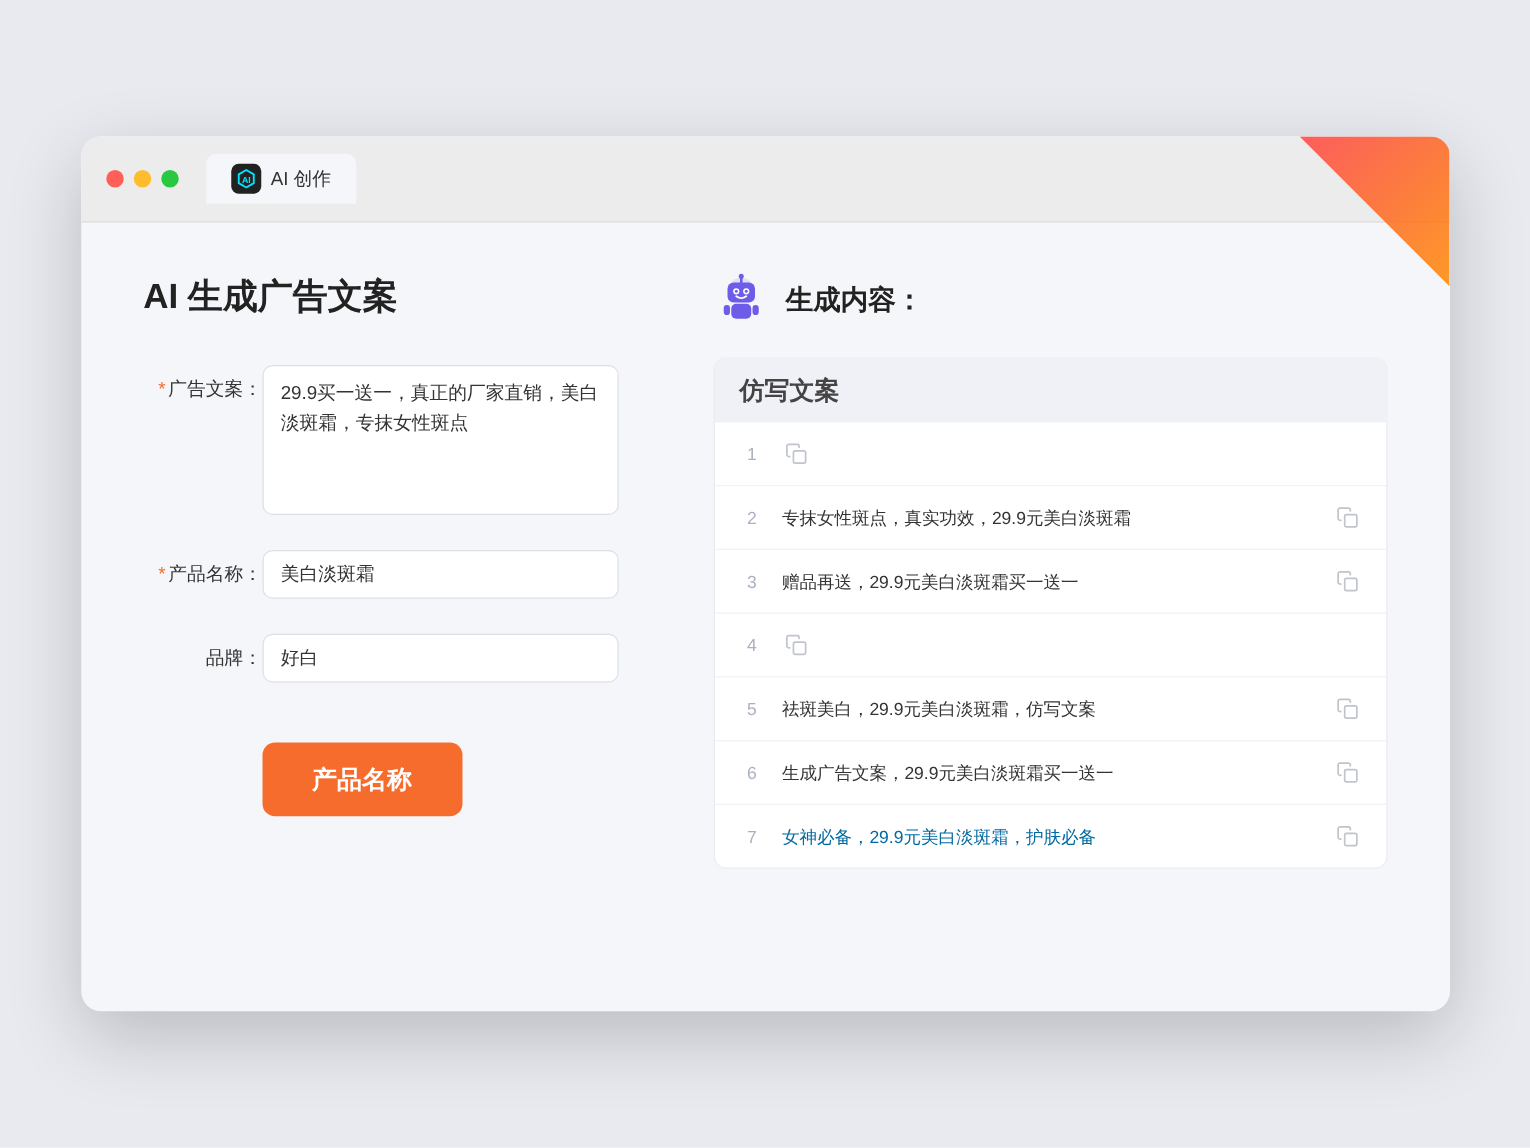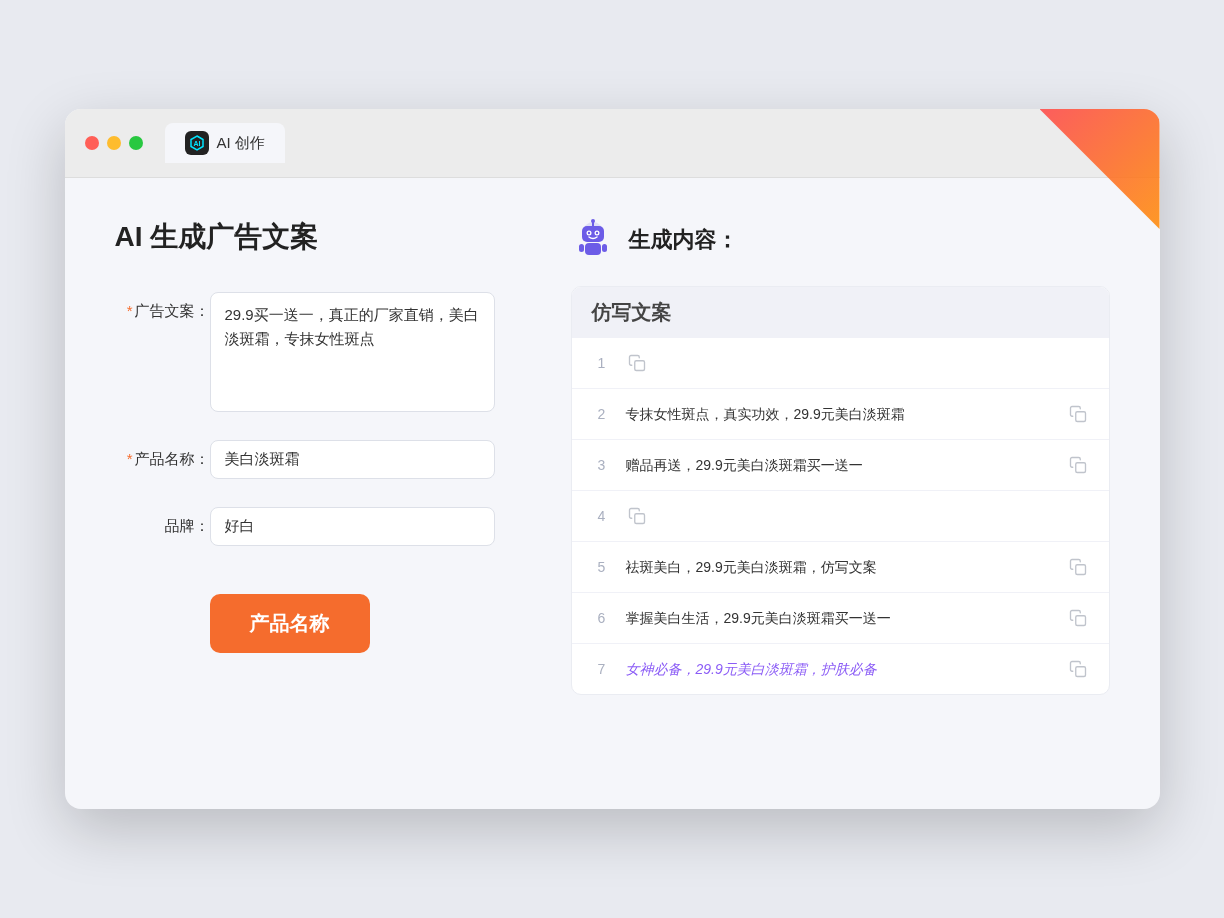--- a/index.html
+++ b/index.html
@@ -206,22 +206,21 @@
     }
 
     .row-text {
       flex: 1;
       font-size: 14px;
       color: #333;
       line-height: 1.5;
     }
 
     .row-text.faded {
-      color: #8b5cf6;
-      font-style: italic;
+      color: #0369a1;
     }
 
     .copy-icon {
       width: 22px;
       height: 22px;
       flex-shrink: 0;
       cursor: pointer;
       color: #c0c4cc;
       display: flex;
       align-items: center;
@@ -371,21 +370,21 @@
               <span class="row-text">祛斑美白，29.9元美白淡斑霜，仿写文案</span>
               <span class="copy-icon">
                 <svg viewBox="0 0 24 24" fill="none" stroke="currentColor" stroke-width="1.8" stroke-linecap="round" stroke-linejoin="round">
     <rect x="9" y="9" width="13" height="13" rx="2"></rect>
     <path d="M5 15H4a2 2 0 01-2-2V4a2 2 0 012-2h9a2 2 0 012 2v1"></path>
   </svg>
               </span>
             </div>
             <div class="table-row">
               <span class="row-num">6</span>
-              <span class="row-text">掌握美白生活，29.9元美白淡斑霜买一送一</span>
+              <span class="row-text">生成广告文案，29.9元美白淡斑霜买一送一</span>
               <span class="copy-icon">
                 <svg viewBox="0 0 24 24" fill="none" stroke="currentColor" stroke-width="1.8" stroke-linecap="round" stroke-linejoin="round">
     <rect x="9" y="9" width="13" height="13" rx="2"></rect>
     <path d="M5 15H4a2 2 0 01-2-2V4a2 2 0 012-2h9a2 2 0 012 2v1"></path>
   </svg>
               </span>
             </div>
             <div class="table-row">
               <span class="row-num">7</span>
               <span class="row-text faded">女神必备，29.9元美白淡斑霜，护肤必备</span>

